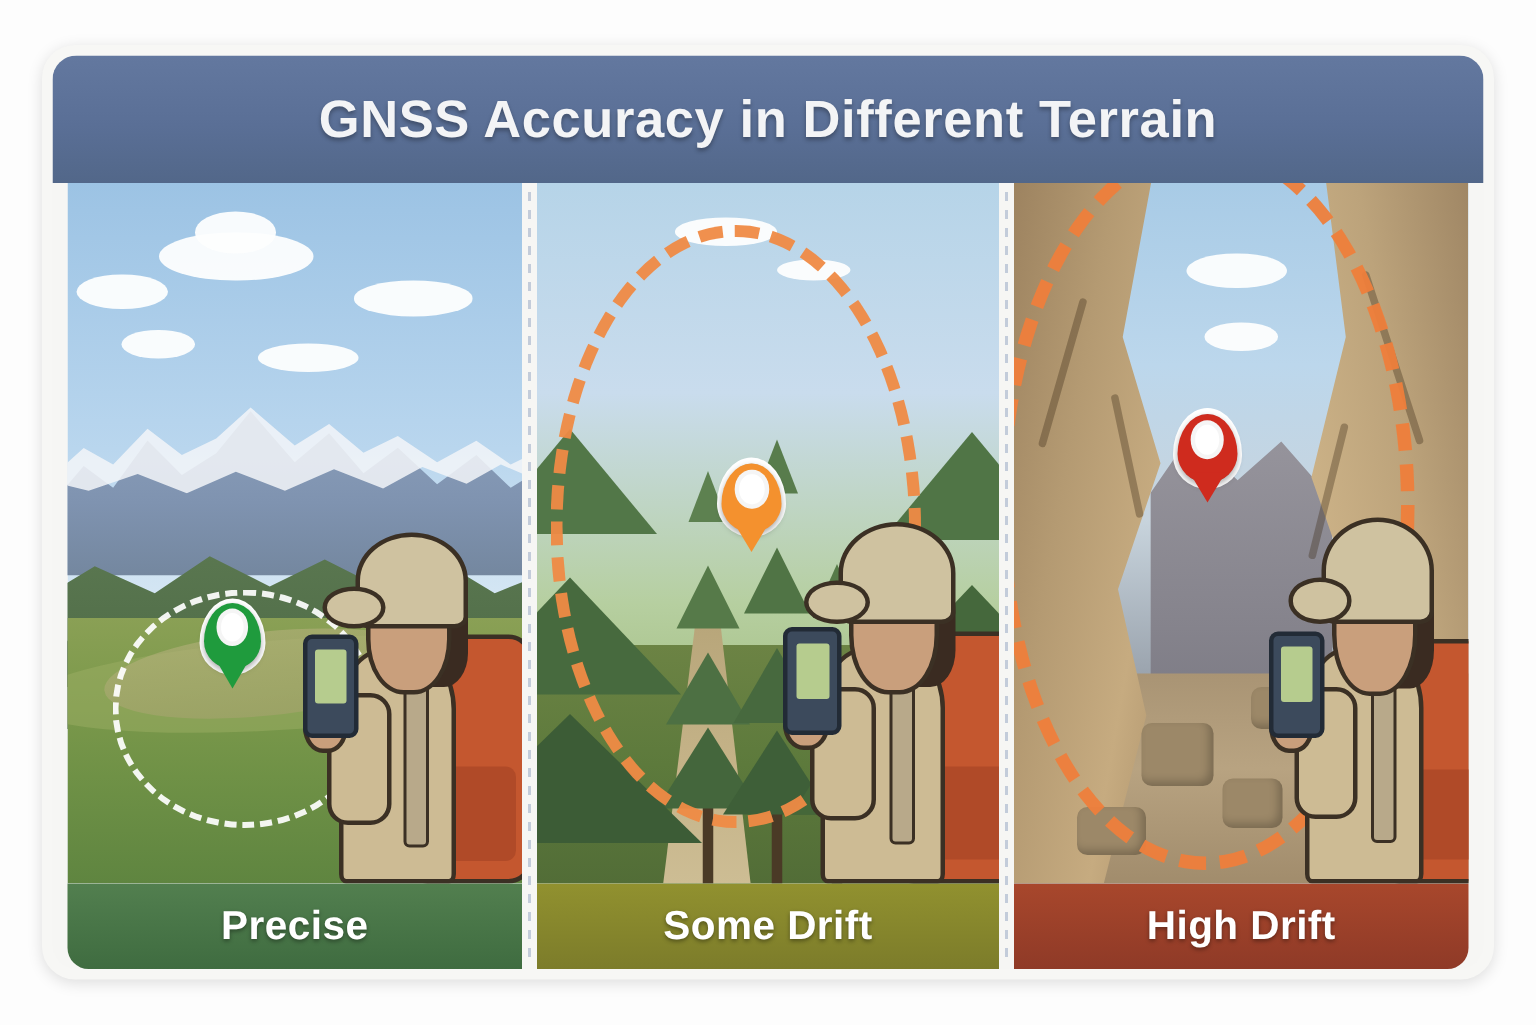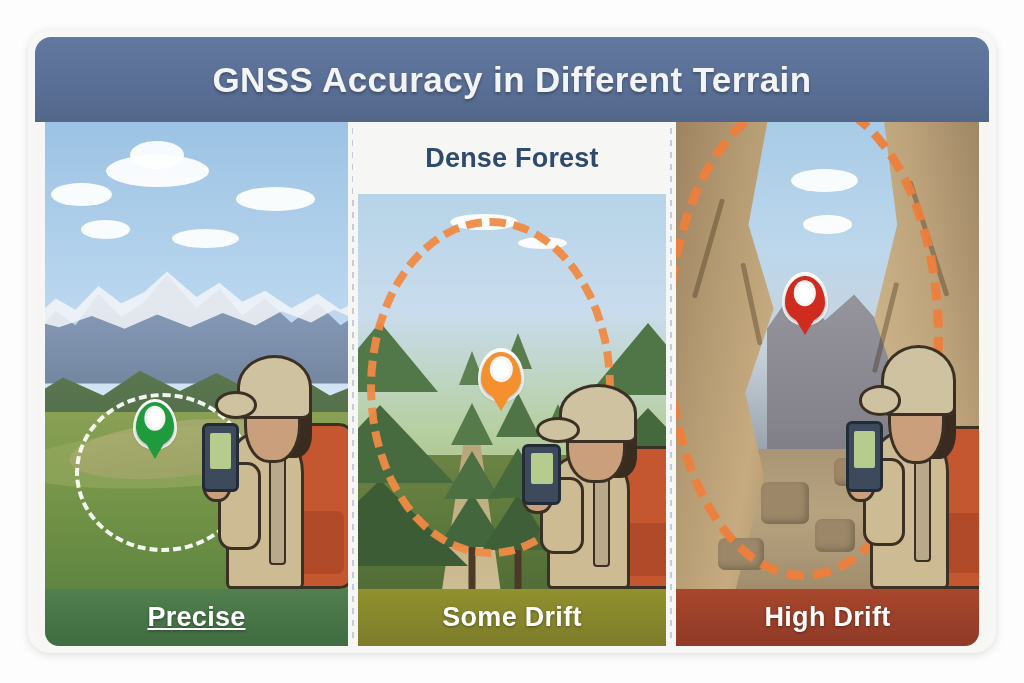--- a/index.html
+++ b/index.html
@@ -155,21 +155,21 @@
   .hk-gps{background:#3c4a5c;border:3px solid #222b36;border-radius:6px;}
   .hk-gps-s{position:absolute;left:16%;top:12%;width:68%;height:56%;background:#b6cc8e;border-radius:2px;}
 
   
   .caption{
     height:57px;display:flex;align-items:center;justify-content:center;
     color:#ffffff;font-size:27px;font-weight:bold;letter-spacing:.3px;
     text-shadow:0 1px 3px rgba(0,0,0,.4);
     margin:0 5px;
   }
-  .panel:first-child .caption{margin-left:10px;border-bottom-left-radius:14px;text-decoration:underline;}
+  .panel:first-child .caption{margin-left:10px;border-bottom-left-radius:14px;}
   .panel:last-child .caption{margin-right:10px;border-bottom-right-radius:14px;}
 </style>
 </head>
 <body>
 
 <div id="stage">
   <div class="card">
     <div class="card-inner">
 
       <div class="header">
@@ -220,21 +220,20 @@
                 <div class="hk hk-brim" style="right:60%;bottom:70%;width:20%;height:9%;"></div>
               </div>
             </div>
           </div>
           <div class="caption" style="background:linear-gradient(180deg,#527f4f,#3f6c40);">Precise</div>
         </div>
 
         <div class="divider"></div>
 
         <div class="panel">
-          <div class="panel-heading">Dense Forest</div>
           <div class="art">
             <div class="scene">
               <div class="s2-sky"></div>
               <div class="cloud" style="left:30%;top:5%;width:22%;height:4%;"></div>
               <div class="cloud" style="left:52%;top:11%;width:16%;height:3%;"></div>
               <div class="s2-floor"></div>
               <div class="s2-path"></div>
 
               <div class="tree" style="left:26%;width:22%;height:76%;">
                 <div class="trunk" style="height:20%;"></div>

